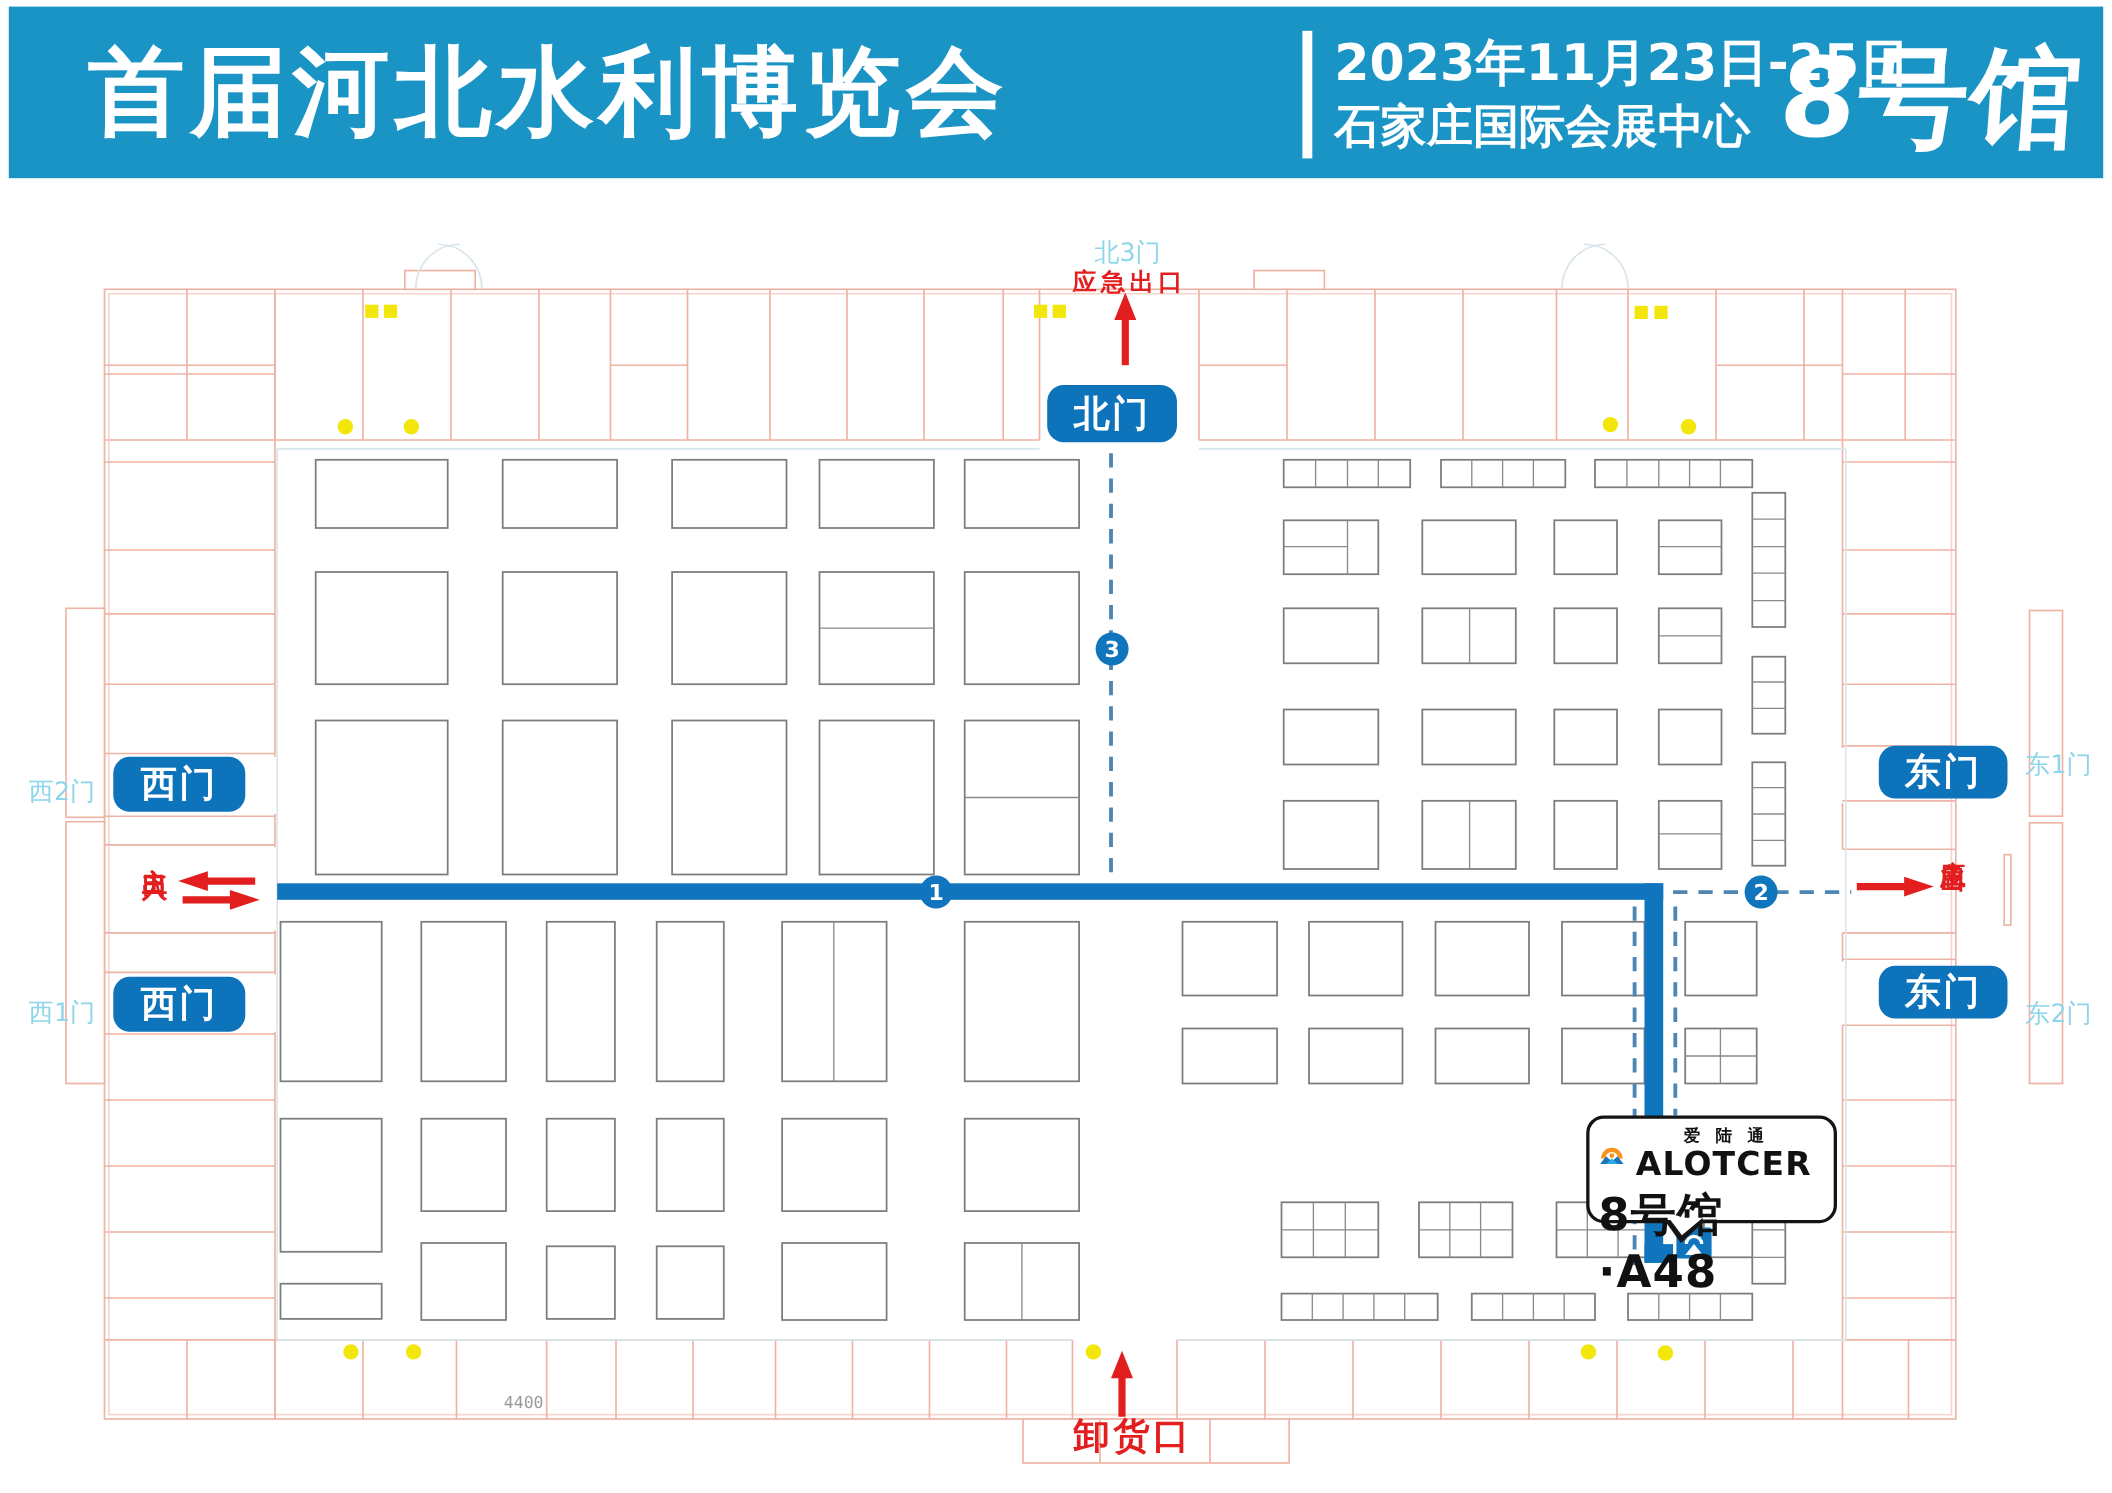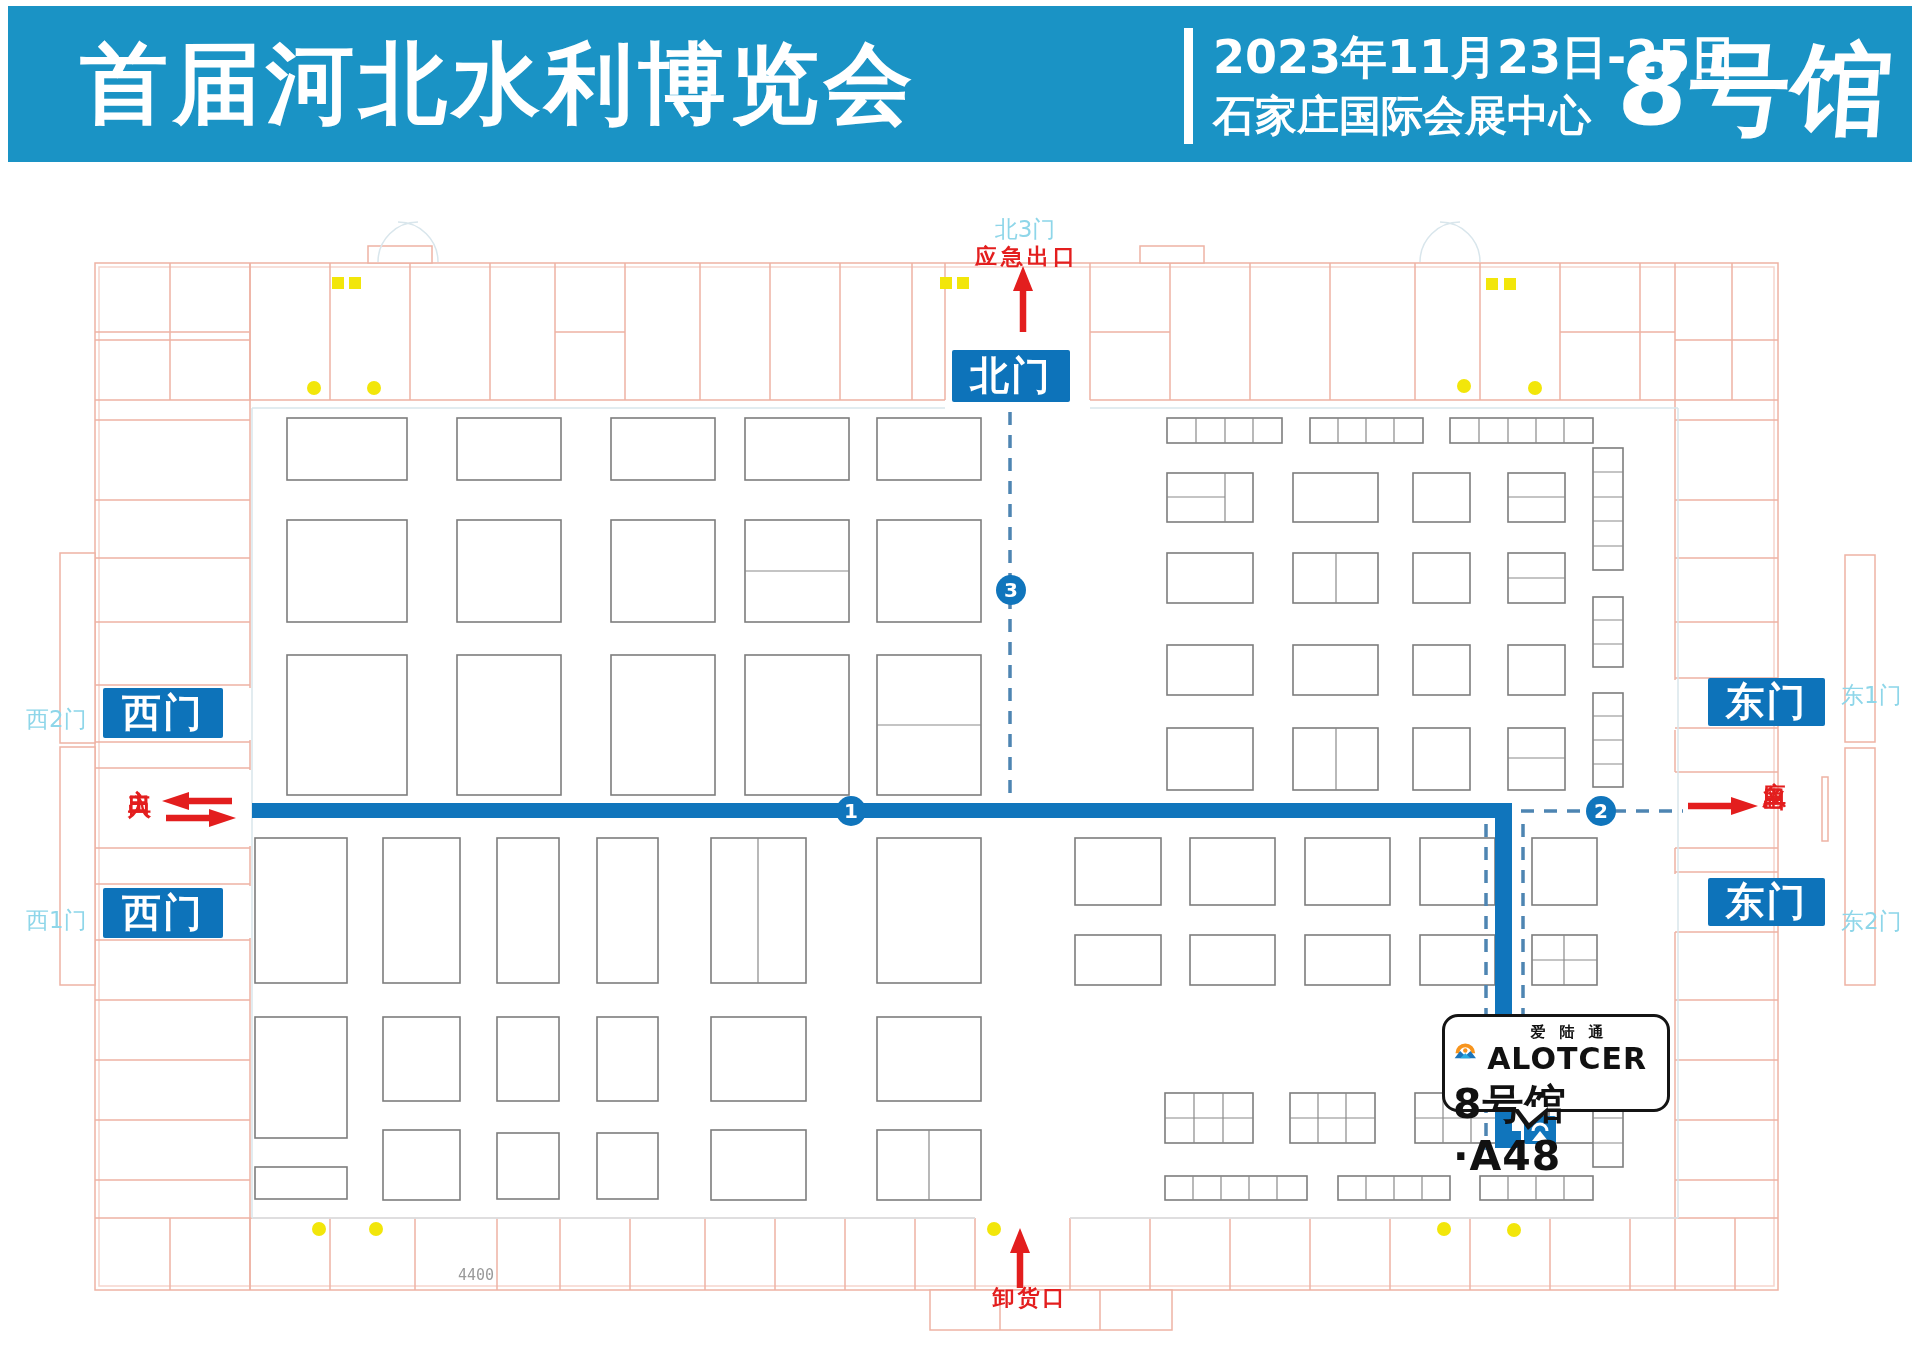--- a/index.html
+++ b/index.html
@@ -27,29 +27,29 @@
   .header .venue{font-size:42px;font-weight:600;white-space:nowrap;margin-top:6px;font-family:Liberation Serif, serif;}
   .header .hall{
     position:absolute;right:18px;top:18px;font-size:100px;font-weight:900;
     transform:skewX(-4deg);white-space:nowrap;letter-spacing:2px;
   }
   
   .lbl{position:absolute;white-space:nowrap;}
   .cyan{color:#8ed6e9;font-size:23px;}
   .cyan-big{color:#8ed6e9;font-size:28px;}
   .red-lbl{color:#e31e1e;font-weight:bold;font-size:22px;}
-  .red-big{color:#e31e1e;font-weight:bold;font-size:22px;letter-spacing:3px;}
+  .red-big{color:#e31e1e;font-weight:bold;font-size:33px;letter-spacing:3px;}
   .vtext{
     writing-mode:vertical-rl;text-orientation:upright;
     color:#e31e1e;font-weight:bold;font-size:23px;line-height:1;letter-spacing:3px;
   }
   .pill{
     position:absolute;background:#0d73ba;color:#fff;font-weight:bold;
     display:flex;align-items:center;justify-content:center;
-    border-radius:2px;font-size:39px;letter-spacing:2px;
+    border-radius:15px;font-size:33px;letter-spacing:2px;
   }
   .marker{
     position:absolute;width:30px;height:30px;border-radius:50%;
     background:#1075bc;color:#fff;font-weight:bold;font-size:20px;
     display:flex;align-items:center;justify-content:center;
   }
   .center{text-align:center;}
   
   .callout{
     position:absolute;left:1442px;top:1014px;width:228px;height:98px;

